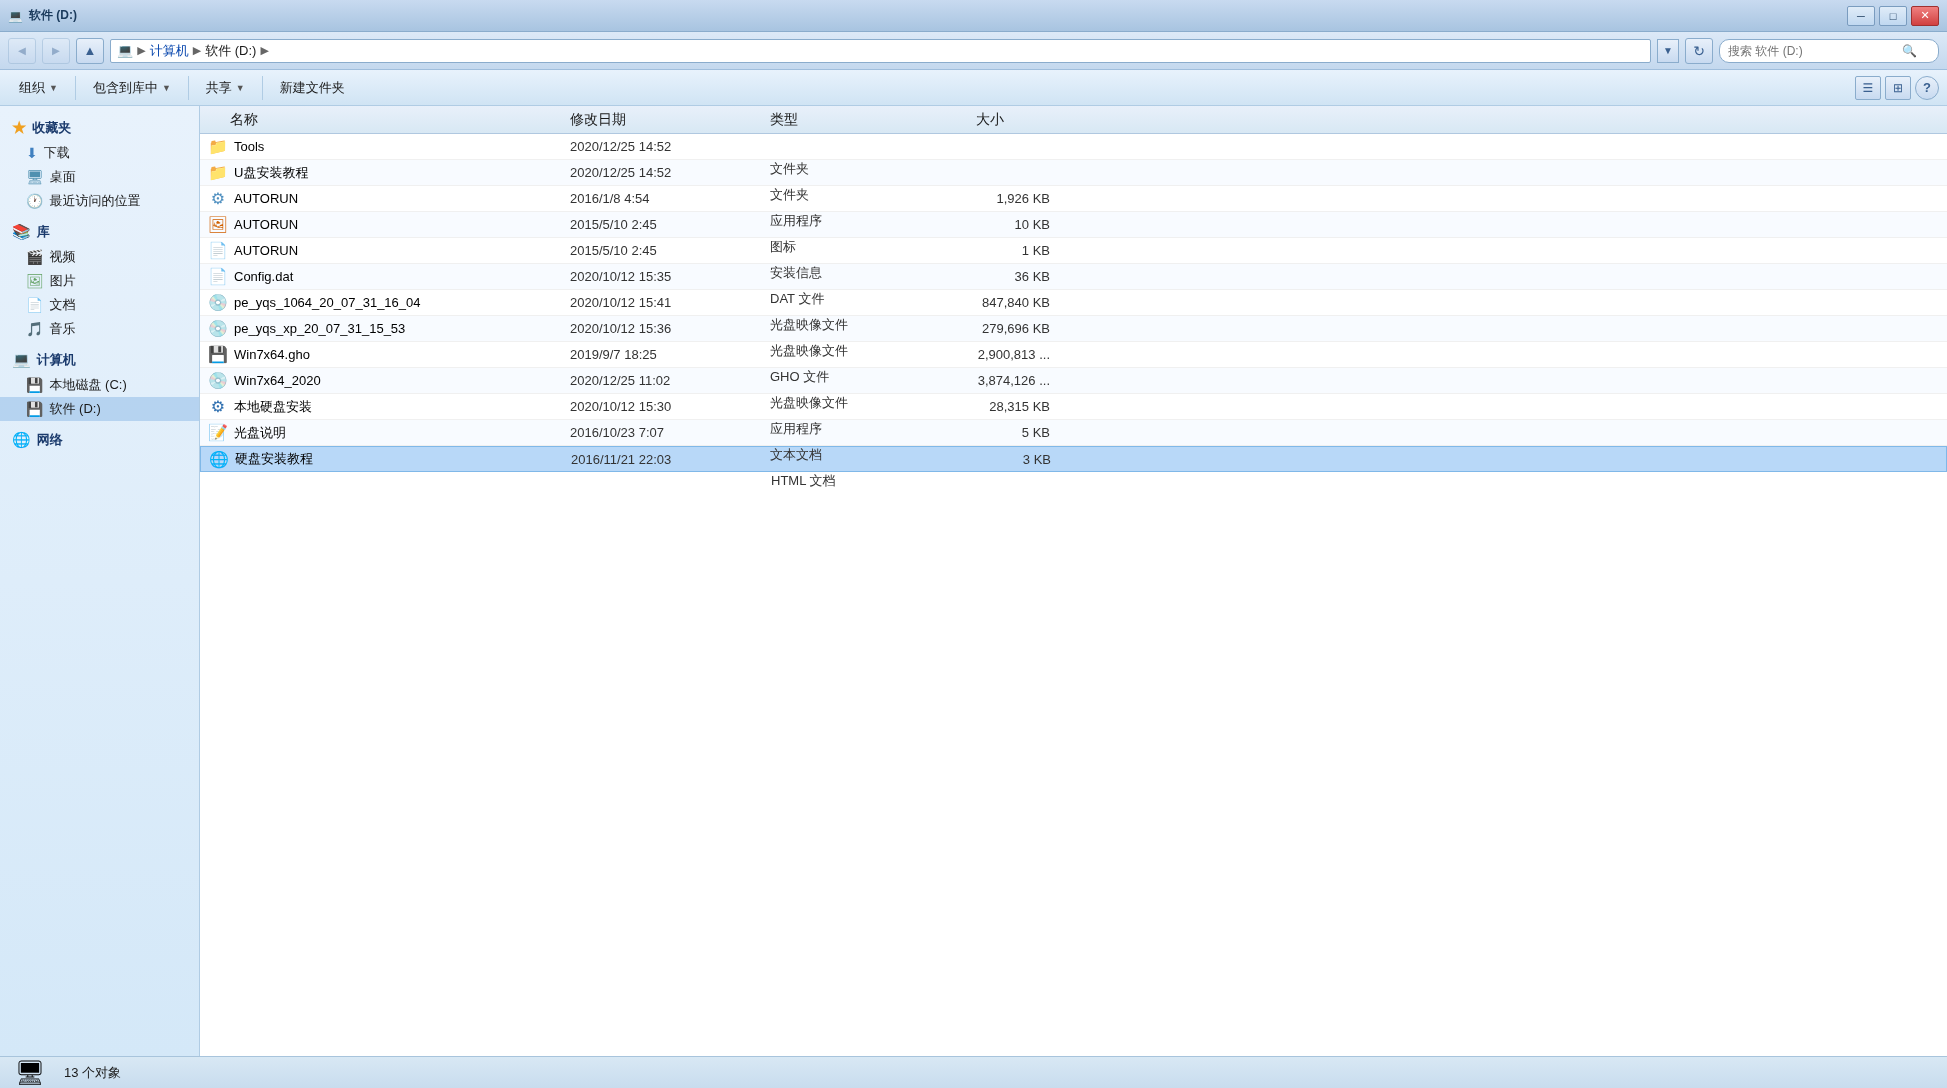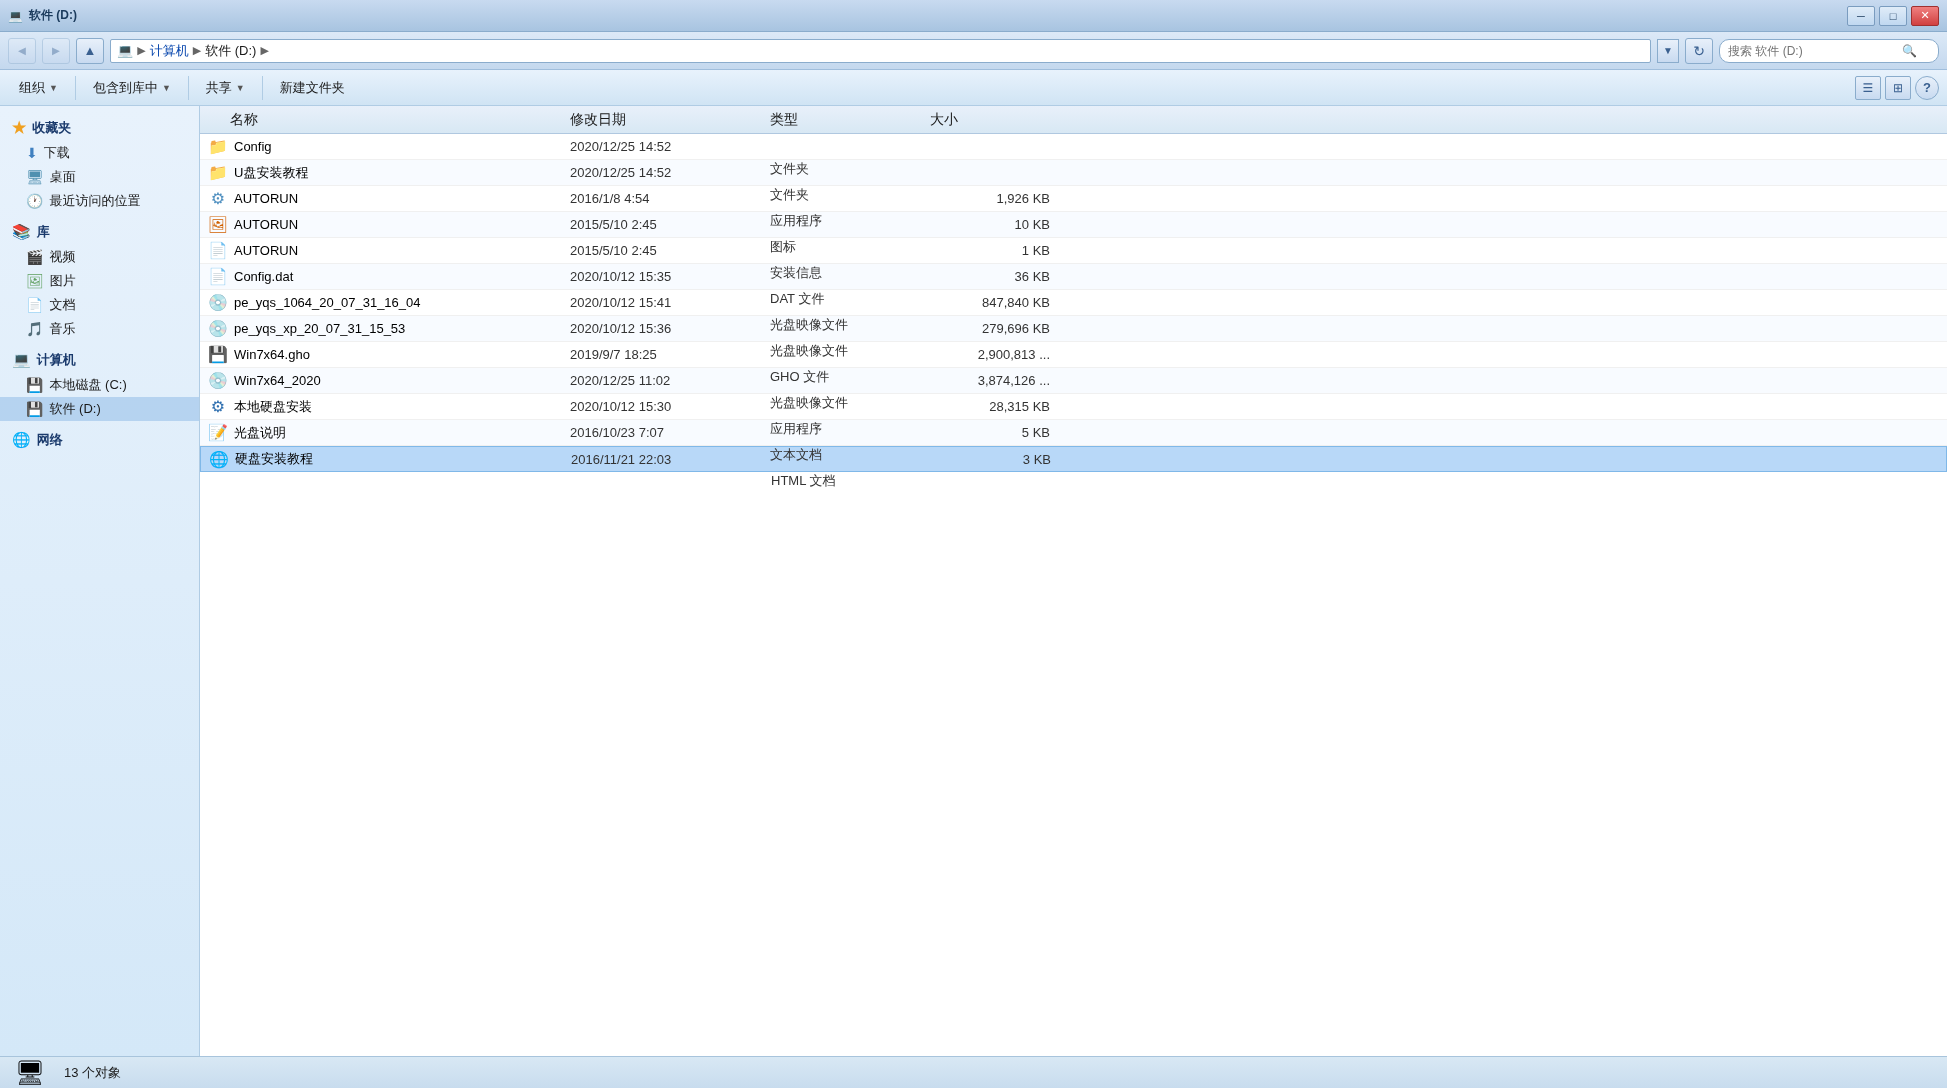--- a/index.html
+++ b/index.html
@@ -271,21 +271,21 @@
       height: 28px;
       background: linear-gradient(to bottom, #e8f0fa, #d8e8f4);
       border-bottom: 1px solid #b0c8e0;
       font-size: 14px;
       color: #1a1a1a;
       user-select: none;
     }
     .col-name { width: 370px; padding-left: 30px; font-weight: 500; cursor: pointer; }
     .col-date { width: 200px; font-weight: 500; cursor: pointer; font-family: Liberation Mono, monospace; }
     .col-type { width: 160px; font-weight: 500; cursor: pointer; }
-    .col-size { width: 140px; text-align: left; padding-right: 20px; font-weight: 500; cursor: pointer; }
+    .col-size { width: 140px; text-align: center; padding-right: 20px; font-weight: 500; cursor: pointer; }
 
     .file-list {
       flex: 1;
       overflow-y: auto;
       background: #fff;
     }
     .file-row {
       display: flex;
       align-items: center;
       height: 26px;
@@ -481,21 +481,21 @@
       <div class="col-name col-header-item">名称</div>
       <div class="col-date col-header-item">修改日期</div>
       <div class="col-type col-header-item">类型</div>
       <div class="col-size col-header-item">大小</div>
     </div>
 
     <div class="file-list" id="file-list">
     <div class="file-row">
     <div class="cell-name">
       <div class="file-icon" style="color:#e8c040">📁</div>
-      <span>Config</span>
+      <span>Tools</span>
     </div>
     <div class="cell-date">2020/12/25 14:52</div>
     <div class="cell-type">文件夹</div>
     <div class="cell-size"></div>
   </div>
         <div class="file-row alt">
     <div class="cell-name">
       <div class="file-icon" style="color:#80a8e0">📁</div>
       <span>U盘安装教程</span>
     </div>

